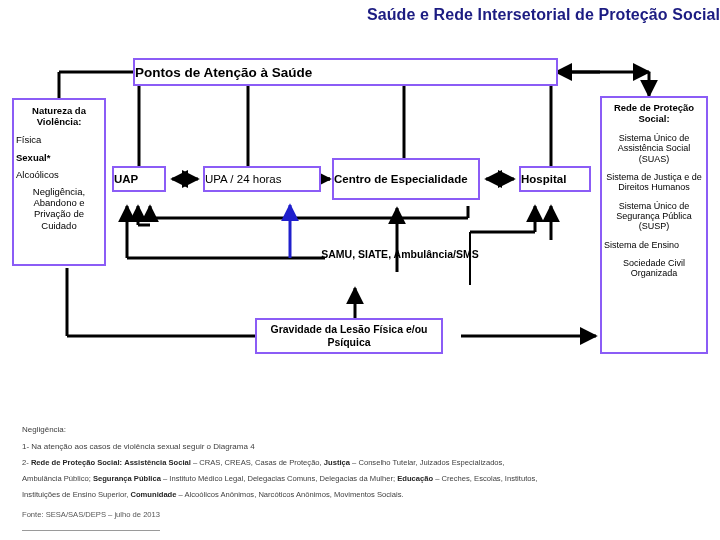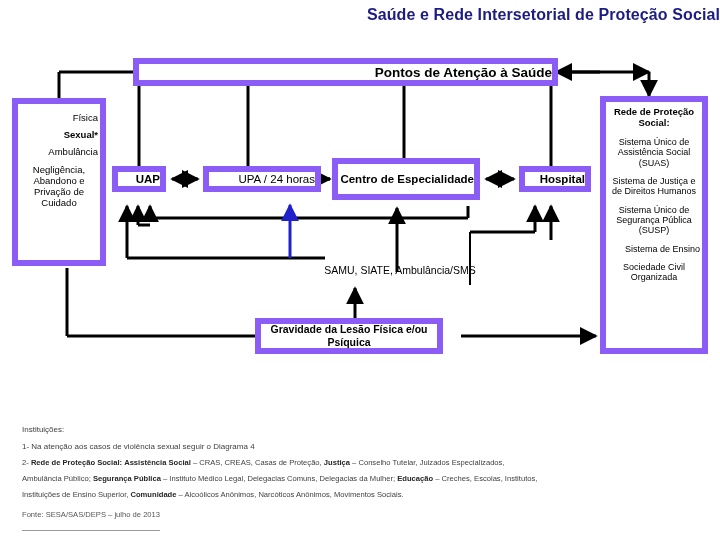--- a/index.html
+++ b/index.html
@@ -8,26 +8,26 @@
     background:#ffffff;
     font-family:"Liberation Sans", sans-serif;
     position:relative;
     overflow:hidden;
     color:#000;
   }
   #canvas{position:absolute;left:0;top:0;width:720px;height:540px;}
 
   .node{
     position:absolute;
-    border:6px solid #8b5cf6;
+    border:2px solid #8b5cf6;
     background:#fff;
     box-sizing:border-box;
     display:flex;
     flex-direction:column;
-    align-items:flex-end;
+    align-items:flex-start;
     justify-content:center;
     text-align:center;
     z-index:5;
   }
 
   
   #title{
     position:absolute;
     left:0;top:6px;width:720px;
     text-align:right;
@@ -68,22 +68,22 @@
   #rede .li{margin:4px 2px;}
 
   
   #uap{left:112px;top:166px;width:54px;height:26px;font-size:11.5px;font-weight:bold;}
   #upa{left:203px;top:166px;width:118px;height:26px;font-size:11.5px;font-weight:normal;}
   #centro{left:332px;top:158px;width:148px;height:42px;font-size:11.5px;font-weight:bold;line-height:1.25;}
   #hospital{left:519px;top:166px;width:72px;height:26px;font-size:11.5px;font-weight:bold;}
 
   
   #samu{
-    position:absolute;left:305px;top:264px;width:190px;
-    text-align:center;font-size:10.5px;font-weight:normal;line-height:1.3;
+    position:absolute;left:305px;top:248px;width:190px;
+    text-align:center;font-size:10.5px;font-weight:bold;line-height:1.3;
     z-index:5;
   }
 
   
   #gravidade{
     left:255px;top:318px;width:188px;height:36px;
     font-size:10.5px;font-weight:bold;line-height:1.28;
   }
 
   
@@ -189,23 +189,24 @@
   </g>
 </svg>
 
 <div id="title">Saúde e Rede Intersetorial de Proteção Social</div>
 
 <div class="node" id="pontos">
   <span>Pontos de Atenção à Saúde</span>
 </div>
 
 <div class="node" id="natureza">
+  <div class="hd">Natureza da Violência:</div>
   <div class="li">Física</div>
   <div class="li b">Sexual*</div>
-  <div class="li">Ambulância</div>
+  <div class="li">Alcoólicos</div>
   <div class="li">Negligência, Abandono e Privação de Cuidado</div>
 </div>
 
 <div class="node" id="rede">
   <div class="hd">Rede de Proteção Social:</div>
   <div class="li">Sistema Único de Assistência Social (SUAS)</div>
   <div class="li">Sistema de Justiça e de Direitos Humanos</div>
   <div class="li">Sistema Único de Segurança Pública (SUSP)</div>
   <div class="li">Sistema de Ensino</div>
   <div class="li">Sociedade Civil Organizada</div>
@@ -227,21 +228,21 @@
   <span>Hospital</span>
 </div>
 
 <div id="samu">SAMU, SIATE, Ambulância/SMS</div>
 
 <div class="node" id="gravidade">
   <span>Gravidade da Lesão Física e/ou Psíquica</span>
 </div>
 
 <div id="notes">
-  <div class="ln">Instituições:</div>
+  <div class="ln">Negligência:</div>
   <div class="ln">1- Na atenção aos casos de violência sexual seguir o Diagrama 4</div>
   <div class="ln n3">
     <span>2- </span><b>Rede de Proteção Social:</b><span> </span><b>Assistência Social</b><span> – CRAS, CREAS, Casas de Proteção, </span><b>Justiça</b><span> – Conselho Tutelar, Juizados Especializados,</span>
   </div>
   <div class="ln n3">
     <span>Ambulância Público; </span><b>Segurança Pública</b><span> – Instituto Médico Legal, Delegacias Comuns, Delegacias da Mulher; </span><b>Educação</b><span> – Creches, Escolas, Institutos,</span>
   </div>
   <div class="ln n3">
     <span>Instituições de Ensino Superior, </span><b>Comunidade</b><span> – Alcoólicos Anônimos, Narcóticos Anônimos, Movimentos Sociais.</span>
   </div>

